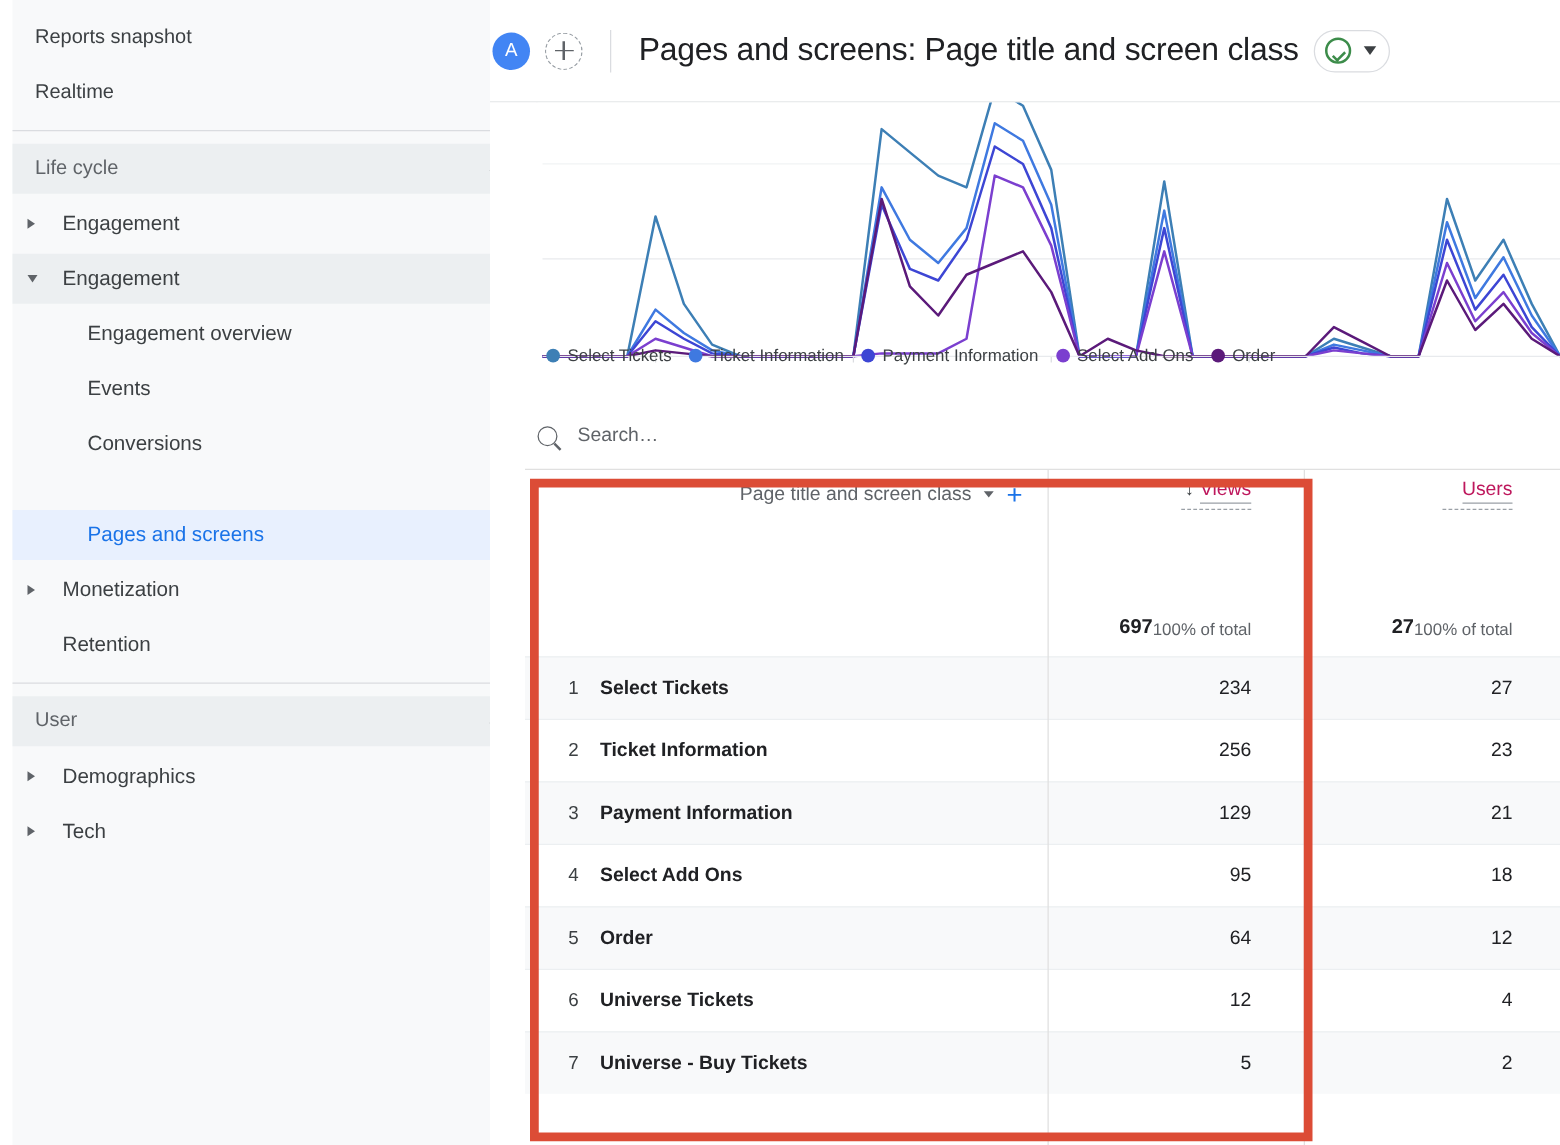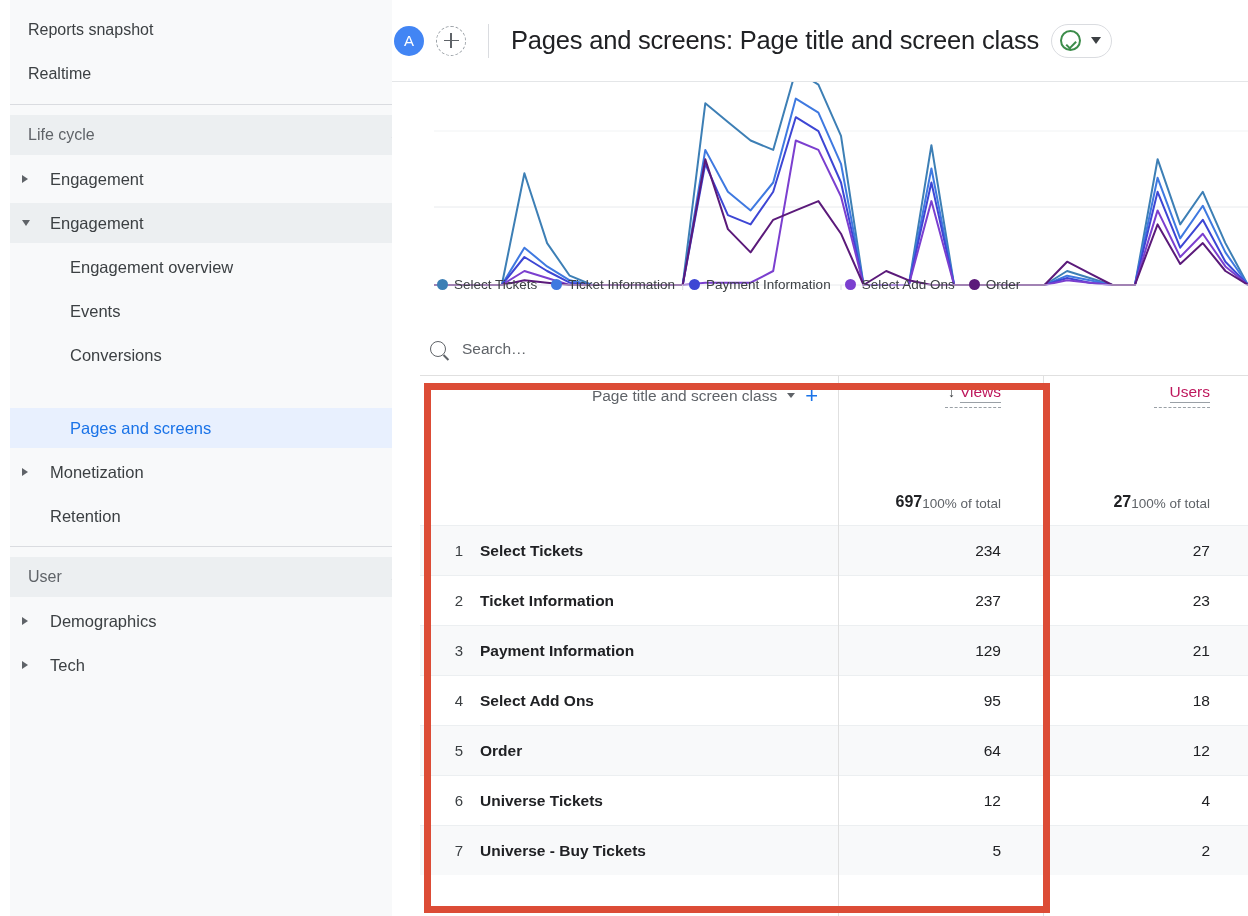--- a/index.html
+++ b/index.html
@@ -349,21 +349,21 @@
       <div id="table-body">
           <div class="trow data-row alt">
             <div class="c-idx">1</div>
             <div class="c-dim">Select Tickets</div>
             <div class="c-views">234</div>
             <div class="c-users">27</div>
           </div>
           <div class="trow data-row">
             <div class="c-idx">2</div>
             <div class="c-dim">Ticket Information</div>
-            <div class="c-views">237</div>
+            <div class="c-views">256</div>
             <div class="c-users">23</div>
           </div>
           <div class="trow data-row alt">
             <div class="c-idx">3</div>
             <div class="c-dim">Payment Information</div>
             <div class="c-views">129</div>
             <div class="c-users">21</div>
           </div>
           <div class="trow data-row">
             <div class="c-idx">4</div>

